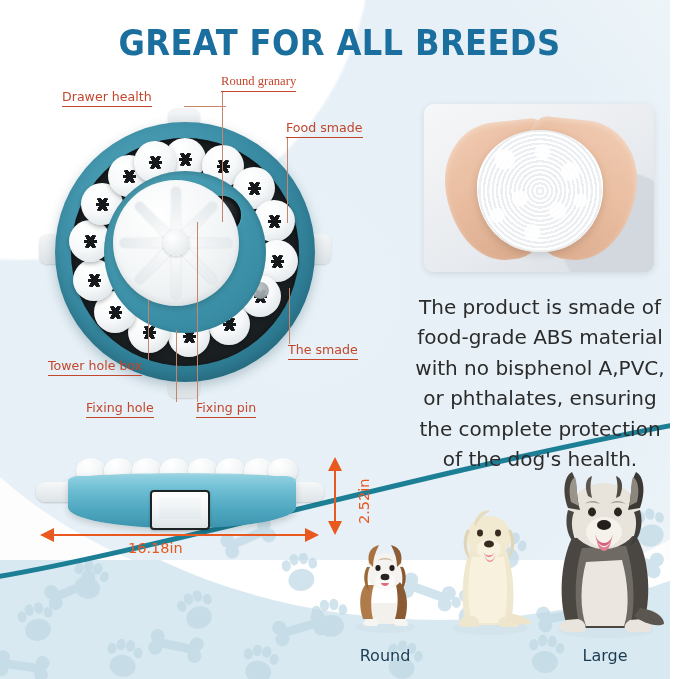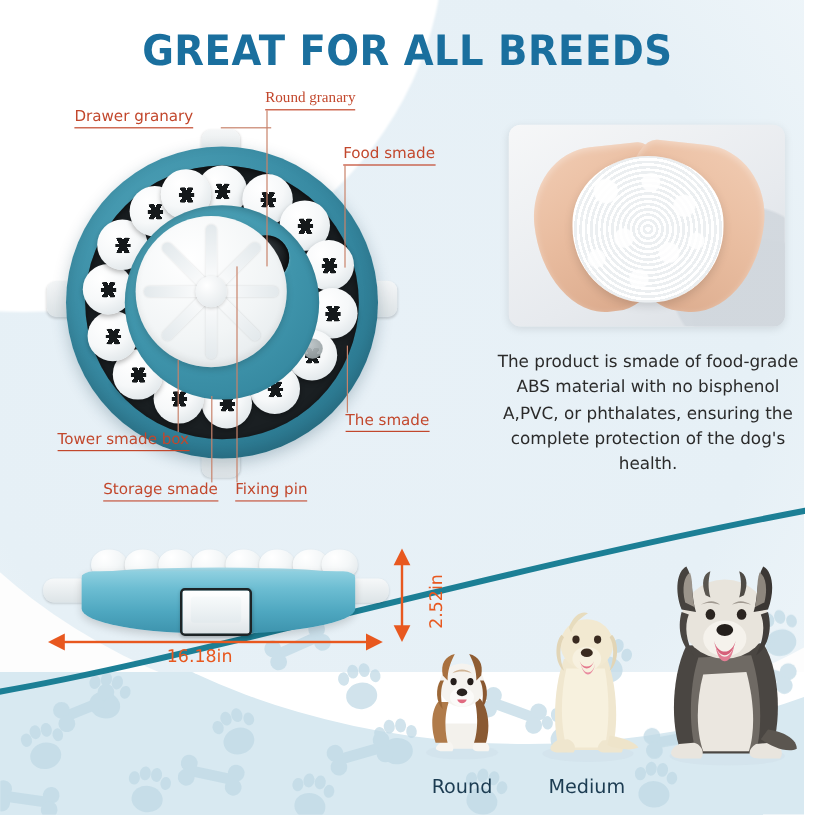--- a/index.html
+++ b/index.html
@@ -280,21 +280,21 @@
     box-shadow: 0 3px 8px rgba(0,0,0,.13);
   }
 
   
   .material-text {
     position: absolute;
     left: 412px; top: 292px;
     width: 256px;
     text-align: center;
     color: #2b2b2b;
-    font-size: 14px;
+    font-size: 20px;
     line-height: 1.52;
     font-family: "DejaVu Sans", sans-serif;
   }
 
   
   .sideview {
     position: absolute;
     left: 40px; top: 452px;
     width: 280px; height: 80px;
   }
@@ -482,36 +482,36 @@
       <div class="disc-spoke" style="transform:translate(-50%,0) rotate(90deg);"></div>
       <div class="disc-spoke" style="transform:translate(-50%,0) rotate(135deg);"></div>
       <div class="disc-spoke" style="transform:translate(-50%,0) rotate(180deg);"></div>
       <div class="disc-spoke" style="transform:translate(-50%,0) rotate(225deg);"></div>
       <div class="disc-spoke" style="transform:translate(-50%,0) rotate(270deg);"></div>
       <div class="disc-spoke" style="transform:translate(-50%,0) rotate(315deg);"></div>
       <div class="disc-hub"></div>
     </div>
   </div>
 
-  <div class="callout" style="left:62px;  top:89px;">Drawer granary</div>
+  <div class="callout" style="left:62px;  top:89px;">Drawer health</div>
   <div class="leader-h" style="left:184px; top:106px; width:42px;"></div>
 
   <div class="callout" style="left:221px; top:74px;font-family:Liberation Serif, serif;">Round granary</div>
   <div class="leader" style="left:222px; top:92px; height:130px;"></div>
 
   <div class="callout" style="left:286px; top:120px;">Food smade</div>
   <div class="leader" style="left:287px; top:138px; height:85px;"></div>
 
   <div class="callout" style="left:288px; top:342px;">The smade</div>
   <div class="leader" style="left:289px; top:288px; height:56px;"></div>
 
-  <div class="callout" style="left:48px;  top:358px;">Tower smade box</div>
+  <div class="callout" style="left:48px;  top:358px;">Tower hole box</div>
   <div class="leader" style="left:148px; top:300px; height:60px;"></div>
 
-  <div class="callout" style="left:86px;  top:400px;">Storage smade</div>
+  <div class="callout" style="left:86px;  top:400px;">Fixing hole</div>
   <div class="leader" style="left:176px; top:330px; height:72px;"></div>
 
   <div class="callout" style="left:196px; top:400px;">Fixing pin</div>
   <div class="leader" style="left:197px; top:222px; height:180px;"></div>
 
   <div class="photo-card">
     <div class="photo-bg-pellets"></div>
     <div class="hand hand-left"></div>
     <div class="hand hand-right"></div>
     <div class="pellet-pile"></div>
@@ -539,21 +539,21 @@
     </div>
   </div>
 
   <div class="dim-line-h" style="left:52px; top:534px; width:255px;"></div>
   <svg style="position:absolute; left:38px; top:525px; width:20px; height:20px;">
     <polygon points="2,10 16,3 16,17" fill="#e8581f"></polygon>
   </svg>
   <svg style="position:absolute; left:301px; top:525px; width:20px; height:20px;">
     <polygon points="18,10 4,3 4,17" fill="#e8581f"></polygon>
   </svg>
-  <div class="dim-label" style="left:139px; top:540px;">16.18in</div>
+  <div class="dim-label" style="left:128px; top:540px;">16.18in</div>
 
   <div class="dim-line-v" style="left:334px; top:468px; height:56px;"></div>
   <svg style="position:absolute; left:325px; top:456px; width:20px; height:18px;">
     <polygon points="10,1 3,15 17,15" fill="#e8581f"></polygon>
   </svg>
   <svg style="position:absolute; left:325px; top:518px; width:20px; height:18px;">
     <polygon points="10,17 3,3 17,3" fill="#e8581f"></polygon>
   </svg>
   <div class="dim-label vert" style="left:356px; top:524px;">2.52in</div>
 
@@ -590,21 +590,20 @@
     <path d="M34,42 C28,48 28,66 36,72 C32,62 32,50 36,44 Z" fill="#e2d5b6"></path>
     <path d="M76,42 C82,48 82,66 74,72 C78,62 78,50 74,44 Z" fill="#e2d5b6"></path>
     <path d="M40,36 C44,26 50,22 56,24 C50,28 44,32 42,40 Z" fill="#e7dcbe"></path>
     <ellipse cx="55" cy="62" rx="12" ry="10" fill="#f7f1e0"></ellipse>
     <ellipse cx="55" cy="57" rx="5" ry="3.6" fill="#3a2b20"></ellipse>
     <path d="M49,64 C51,70 59,70 61,64 C58,72 52,72 49,64 Z" fill="#e4778c"></path>
     <path d="M50,66 C52,76 60,76 62,66 C60,78 52,78 50,66 Z" fill="#e98ba0"></path>
     <ellipse cx="46" cy="46" rx="3" ry="3.4" fill="#3a2b20"></ellipse>
     <ellipse cx="64" cy="46" rx="3" ry="3.4" fill="#3a2b20"></ellipse>
   </svg>
-  <div class="size-label" style="left:434px; top:646px; width:110px;">Medium</div>
 
   <svg class="dog" style="left:538px; top:452px; width:134px; height:186px;" viewBox="0 0 134 186">
     <ellipse cx="68" cy="178" rx="48" ry="8" fill="#cfe0e9" opacity=".5"></ellipse>
     <path d="M34,86 C22,110 20,152 30,176 L104,176 C114,150 112,106 98,84 Z" fill="#4a4642"></path>
     <path d="M44,96 C36,120 36,156 42,174 L92,174 C98,154 96,118 88,94 Z" fill="#6f6a64"></path>
     <path d="M48,110 C42,132 42,158 48,174 L86,174 C92,156 90,130 84,108 Z" fill="#ebe7e0"></path>
     <path d="M28,168 C20,172 18,179 28,180 L46,180 C50,175 46,168 40,167 Z" fill="#e9e5de"></path>
     <path d="M92,168 C85,172 84,180 94,180 L112,180 C116,175 112,168 104,167 Z" fill="#e9e5de"></path>
     <path d="M102,156 C116,158 126,164 126,172 C118,176 104,170 96,164 Z" fill="#5b5650"></path>
     <ellipse cx="66" cy="64" rx="36" ry="33" fill="#e8e4dc"></ellipse>
@@ -618,14 +617,15 @@
     <path d="M82,44 C86,34 84,26 78,24 C80,32 80,38 78,46 Z" fill="#4e4a44"></path>
     <ellipse cx="66" cy="80" rx="18" ry="15" fill="#f5f2ec"></ellipse>
     <ellipse cx="66" cy="73" rx="7" ry="5" fill="#241f1c"></ellipse>
     <path d="M57,82 C60,94 72,94 75,82 C72,98 60,98 57,82 Z" fill="#d6607a"></path>
     <path d="M58,84 C61,99 71,99 74,84 C72,104 60,104 58,84 Z" fill="#e27e94"></path>
     <ellipse cx="54" cy="60" rx="4" ry="4.4" fill="#2b2521"></ellipse>
     <ellipse cx="80" cy="60" rx="4" ry="4.4" fill="#2b2521"></ellipse>
     <path d="M46,52 C52,48 58,48 62,52 C56,50 50,50 46,52 Z" fill="#8e877e" opacity=".8"></path>
     <path d="M72,52 C76,48 82,48 88,52 C82,50 76,50 72,52 Z" fill="#8e877e" opacity=".8"></path>
   </svg>
+  <div class="size-label" style="left:538px; top:646px; width:134px;">Large</div>
 
 </div>
 
 </body></html>

